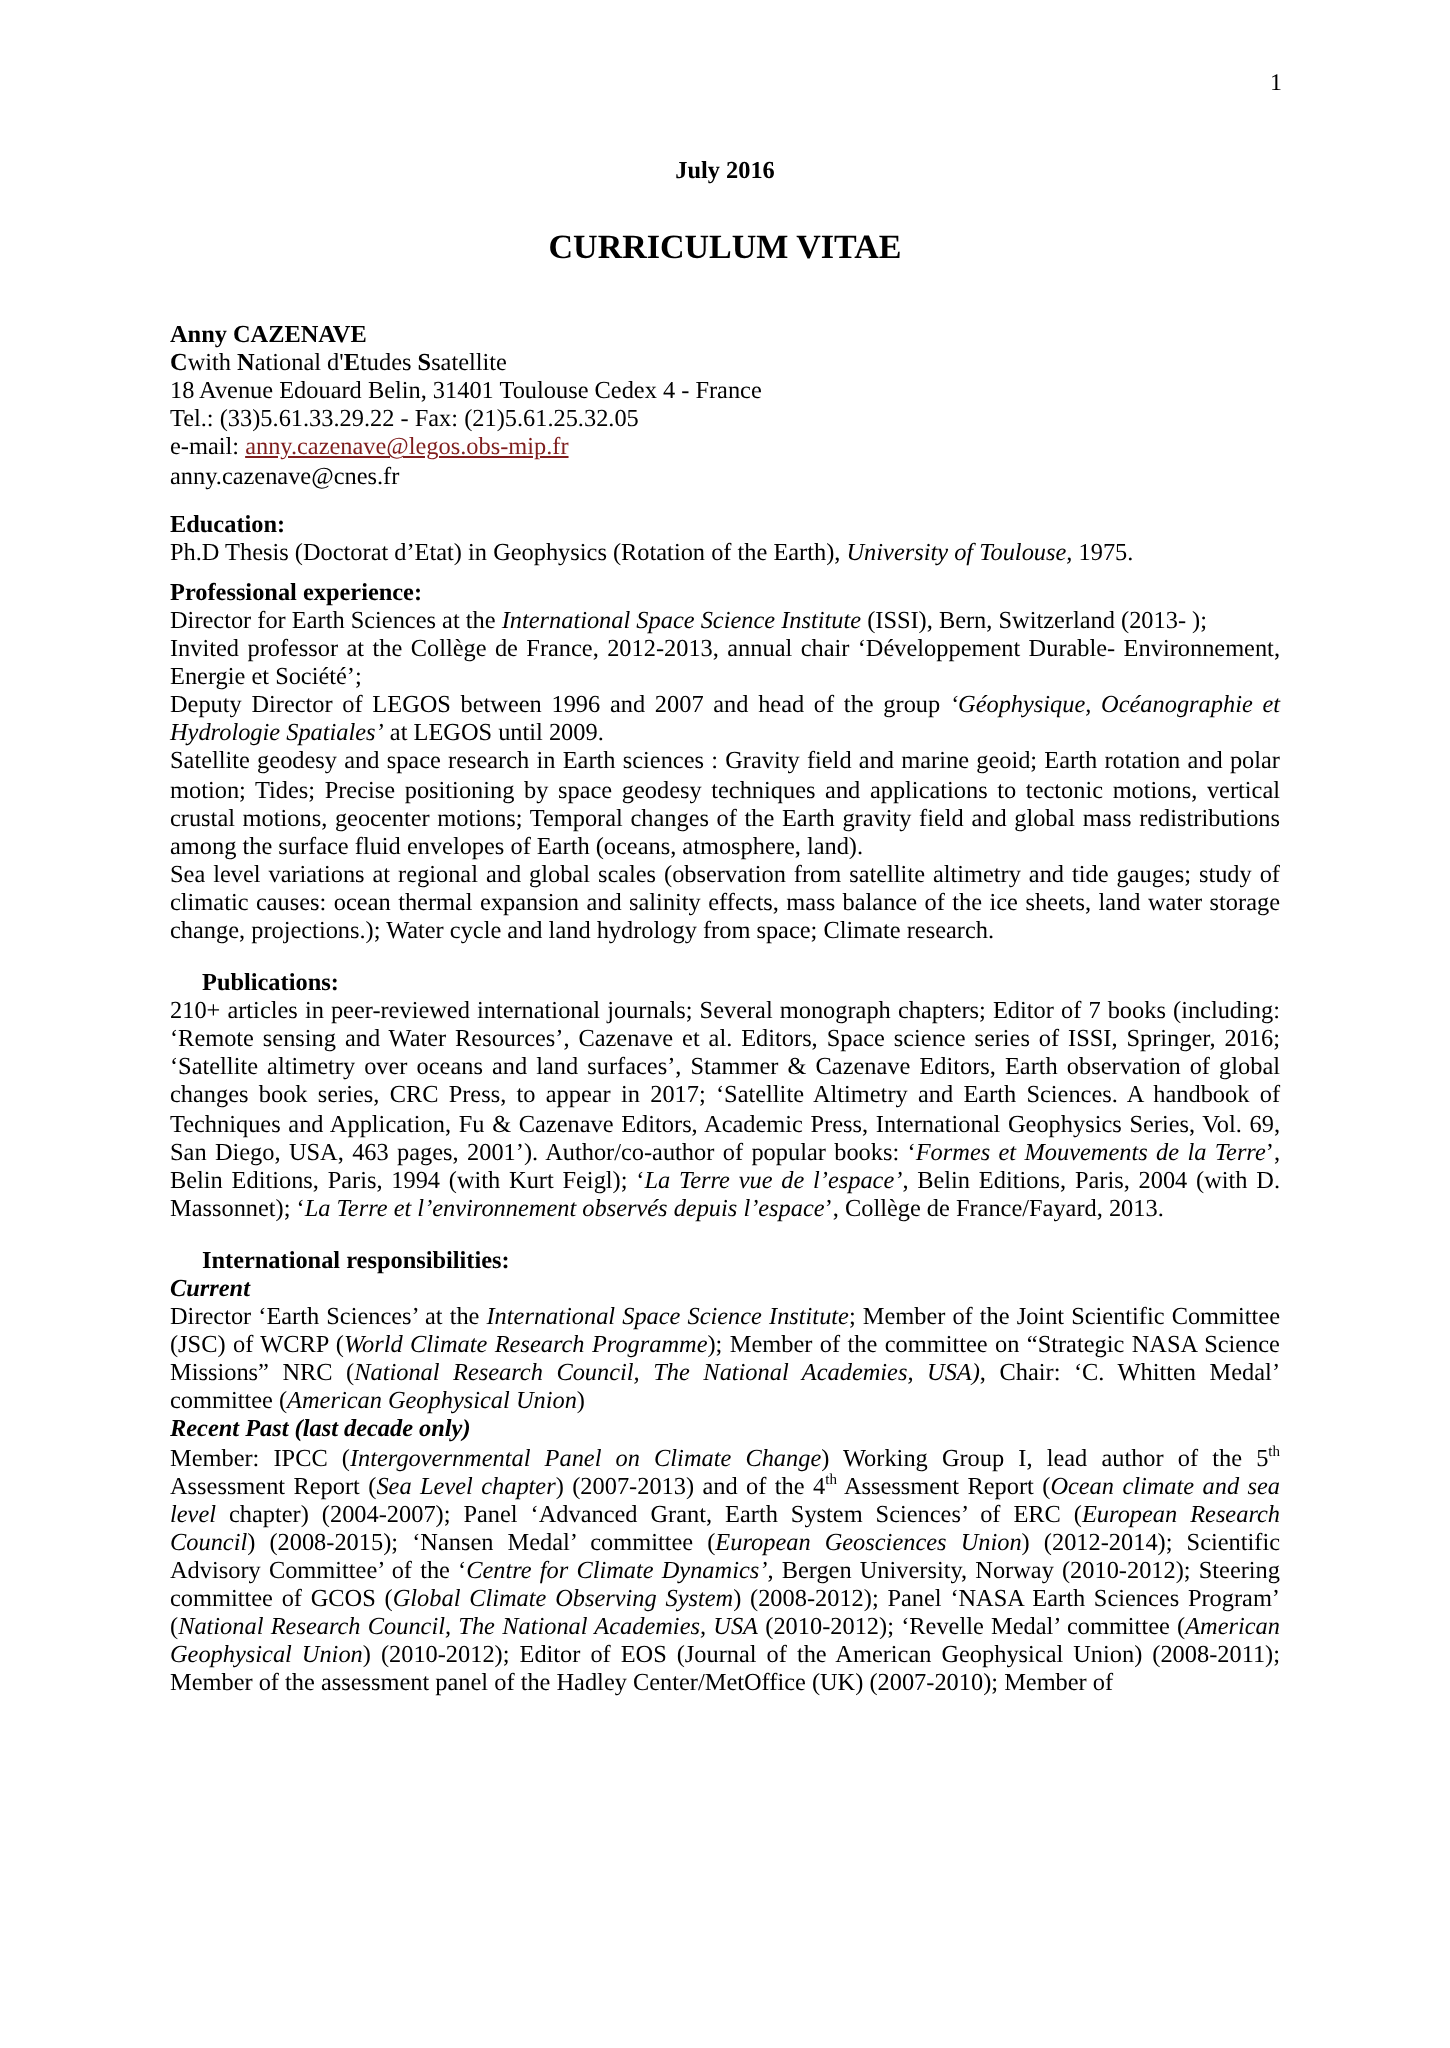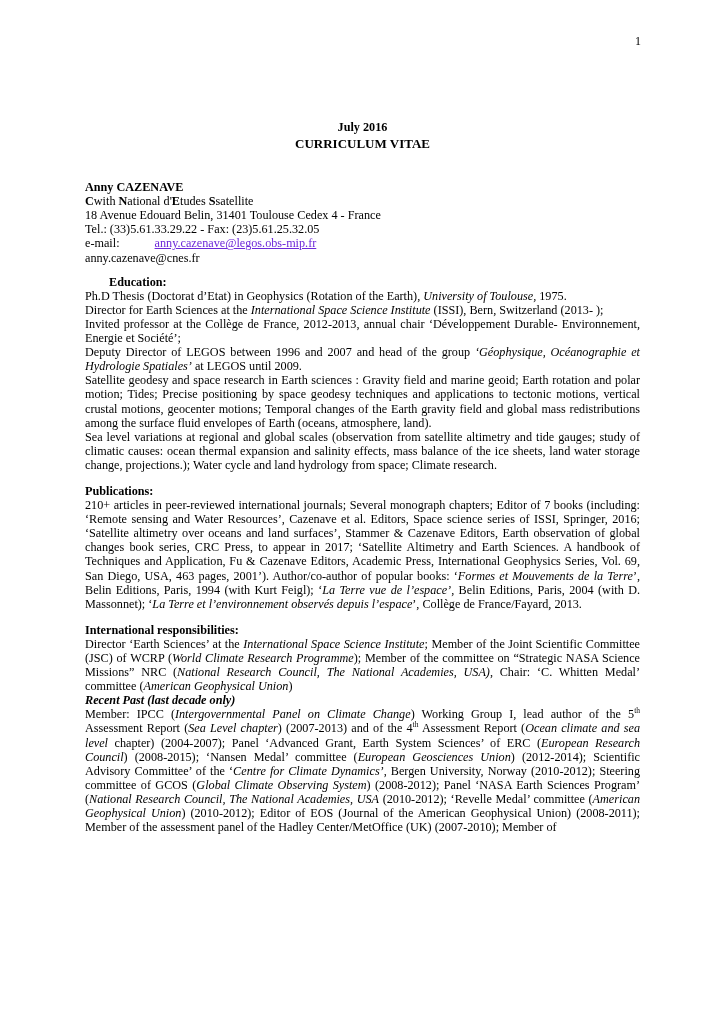--- a/index.html
+++ b/index.html
@@ -29,33 +29,32 @@
     left: 85px;
     top: 0;
     width: 555px;
   }
   p { margin: 0; }
   .center { text-align: center; }
   .j { text-align: justify; }
   .b { font-weight: bold; }
   .i { font-style: italic; }
   .bi { font-weight: bold; font-style: italic; }
-  .doc-date { margin-top: 120px; }
-  .doc-title { margin-top: 2px; font-size: 13px; line-height: 16px; }
+  .doc-date { margin-top: 78px; }
+  .doc-title { margin-top: 24px; font-size: 17px; line-height: 16px; }
   .author-name { margin-top: 28px; }
   .lab-name { margin-top: 14px; }
-  .mt-10 { margin-top: 10px; margin-left: 24px; }
+  .mt-10 { margin-top: 10px; }
   .mt-6 { margin-top: 6px; }
   .mt-8 { margin-top: 8px; }
-  .mt-12 { margin-top: 12px; }
+  .mt-12 { margin-top: 12px; margin-left: 16px; }
   .link {
-    color: #6d28d9;
+    color: #7f1d1d;
     text-decoration: underline;
     cursor: pointer;
-    margin-left: 32px;
   }
   sup {
     font-size: 7.5px;
     line-height: 0;
     vertical-align: super;
   }
 </style>
 </head>
 <body>
 
@@ -63,35 +62,37 @@
   <div class="page-number">1</div>
 
   <div class="doc">
     <p class="center b doc-date">July 2016</p>
     <p class="center b doc-title">CURRICULUM VITAE</p>
 
     <p class="b author-name">Anny CAZENAVE</p>
 
     <p><span class="b">C</span><span>with </span><span class="b">N</span><span>ational d'</span><span class="b">E</span><span>tudes </span><span class="b">S</span><span>satellite</span></p>
     <p>18 Avenue Edouard Belin, 31401 Toulouse Cedex 4 - France</p>
-    <p>Tel.: (33)5.61.33.29.22 - Fax: (23)5.61.25.32.05</p>
+    <p>Tel.: (33)5.61.33.29.22 - Fax: (21)5.61.25.32.05</p>
     <p><span>e-mail: </span><a class="link">anny.cazenave@legos.obs-mip.fr</a></p>
     <p>anny.cazenave@cnes.fr</p>
 
     <p class="b mt-10">Education:</p>
     <p><span>Ph.D Thesis (Doctorat d’Etat) in Geophysics (Rotation of the Earth), </span><span class="i">University of Toulouse,</span><span> 1975.</span></p>
 
+    <p class="b mt-6">Professional experience:</p>
     <p class="j"><span>Director for Earth Sciences at the </span><span class="i">International Space Science Institute</span><span> (ISSI), Bern, Switzerland (2013- );</span></p>
     <p class="j"><span>Invited professor at the Collège de France, 2012-2013, annual  chair ‘Développement Durable- Environnement, Energie et Société’;</span></p>
     <p class="j"><span>Deputy Director of LEGOS between 1996 and 2007 and head of the group </span><span class="i">‘Géophysique, Océanographie et Hydrologie Spatiales’</span><span> at LEGOS until 2009.</span></p>
 
     <p class="j"><span>Satellite geodesy and space research in Earth sciences : Gravity field and marine geoid; Earth rotation and polar motion; Tides; Precise positioning by space geodesy techniques and applications to tectonic motions, vertical crustal motions, geocenter motions; Temporal changes of the Earth gravity field and global mass redistributions among the surface fluid envelopes of Earth (oceans, atmosphere, land).</span></p>
     <p class="j"><span>Sea level variations at regional and global scales (observation from satellite altimetry and tide gauges; study of climatic causes: ocean thermal expansion and salinity effects, mass balance of the ice sheets, land water storage change, projections.); Water cycle and land hydrology from space; Climate research.</span></p>
 
     <p class="b mt-12">Publications:</p>
     <p class="j"><span>210+ articles in peer-reviewed international journals; Several monograph chapters; Editor of 7 books (including: ‘Remote sensing and Water Resources’, Cazenave et al. Editors, Space science series of ISSI, Springer, 2016; ‘Satellite altimetry over oceans and land surfaces’, Stammer &amp; Cazenave Editors, Earth observation of global changes book series, CRC Press, to appear in 2017; ‘Satellite Altimetry and Earth Sciences. A handbook of Techniques and Application, Fu &amp; Cazenave Editors, Academic Press,  International Geophysics Series, Vol. 69, San Diego, USA, 463 pages, 2001’). Author/co-author of  popular books: ‘</span><span class="i">Formes et Mouvements de la Terre</span><span>’, Belin Editions, Paris, 1994 (with Kurt Feigl); ‘</span><span class="i">La Terre vue de l’espace’</span><span>, Belin Editions, Paris, 2004 (with D. Massonnet); ‘</span><span class="i">La Terre et l’environnement observés depuis l’espace</span><span>’, Collège de France/Fayard, 2013.</span></p>
 
     <p class="b mt-12">International responsibilities:</p>
+    <p class="bi">Current</p>
     <p class="j"><span>Director ‘Earth Sciences’ at the </span><span class="i">International Space Science Institute</span><span>; Member of the Joint Scientific Committee (JSC) of WCRP (</span><span class="i">World Climate Research Programme</span><span>); Member of the committee on “Strategic NASA Science Missions” NRC (</span><span class="i">National Research Council, The National Academies, USA)</span><span>, Chair: ‘C. Whitten Medal’ committee (</span><span class="i">American Geophysical Union</span><span>)</span></p>
     <p class="bi">Recent Past (last decade only)</p>
     <p class="j"><span>Member: IPCC (</span><span class="i">Intergovernmental Panel on Climate Change</span><span>) Working Group I, lead author of the 5</span><sup>th</sup><span> Assessment Report (</span><span class="i">Sea Level chapter</span><span>) (2007-2013) and of the 4</span><sup>th</sup><span> Assessment Report (</span><span class="i">Ocean climate and sea level</span><span> chapter) (2004-2007); Panel ‘Advanced Grant, Earth System Sciences’ of ERC (</span><span class="i">European Research Council</span><span>) (2008-2015); ‘Nansen Medal’ committee (</span><span class="i">European Geosciences Union</span><span>) (2012-2014); Scientific Advisory Committee’ of the ‘</span><span class="i">Centre for Climate Dynamics’</span><span>, Bergen University, Norway (2010-2012); Steering committee of GCOS (</span><span class="i">Global Climate Observing System</span><span>) (2008-2012); Panel ‘NASA Earth Sciences Program’ (</span><span class="i">National Research Council, The National Academies, USA</span><span> (2010-2012); ‘Revelle Medal’ committee (</span><span class="i">American Geophysical Union</span><span>) (2010-2012); Editor of EOS (Journal of the American Geophysical Union) (2008-2011); Member of the assessment panel of the Hadley Center/MetOffice (UK) (2007-2010); Member of</span></p>
   </div>
 </div>
 
 </body></html>

